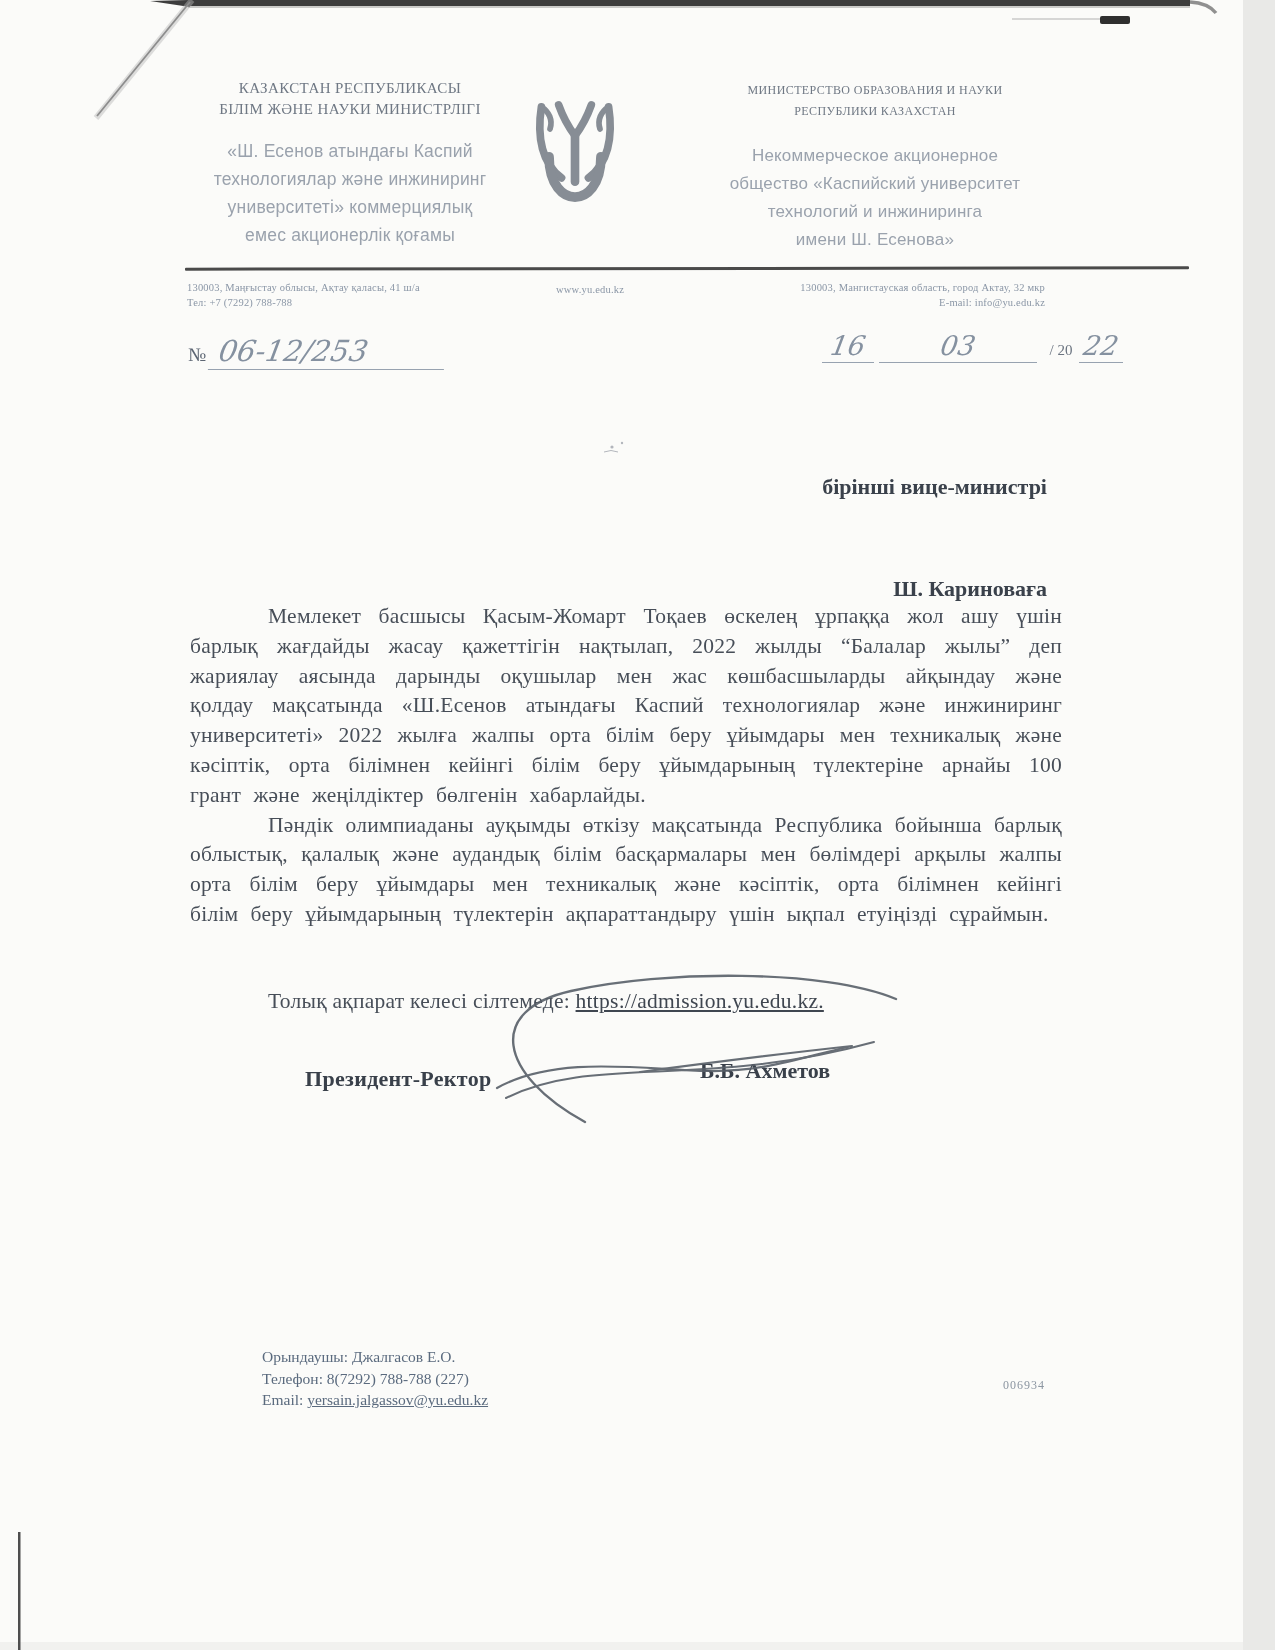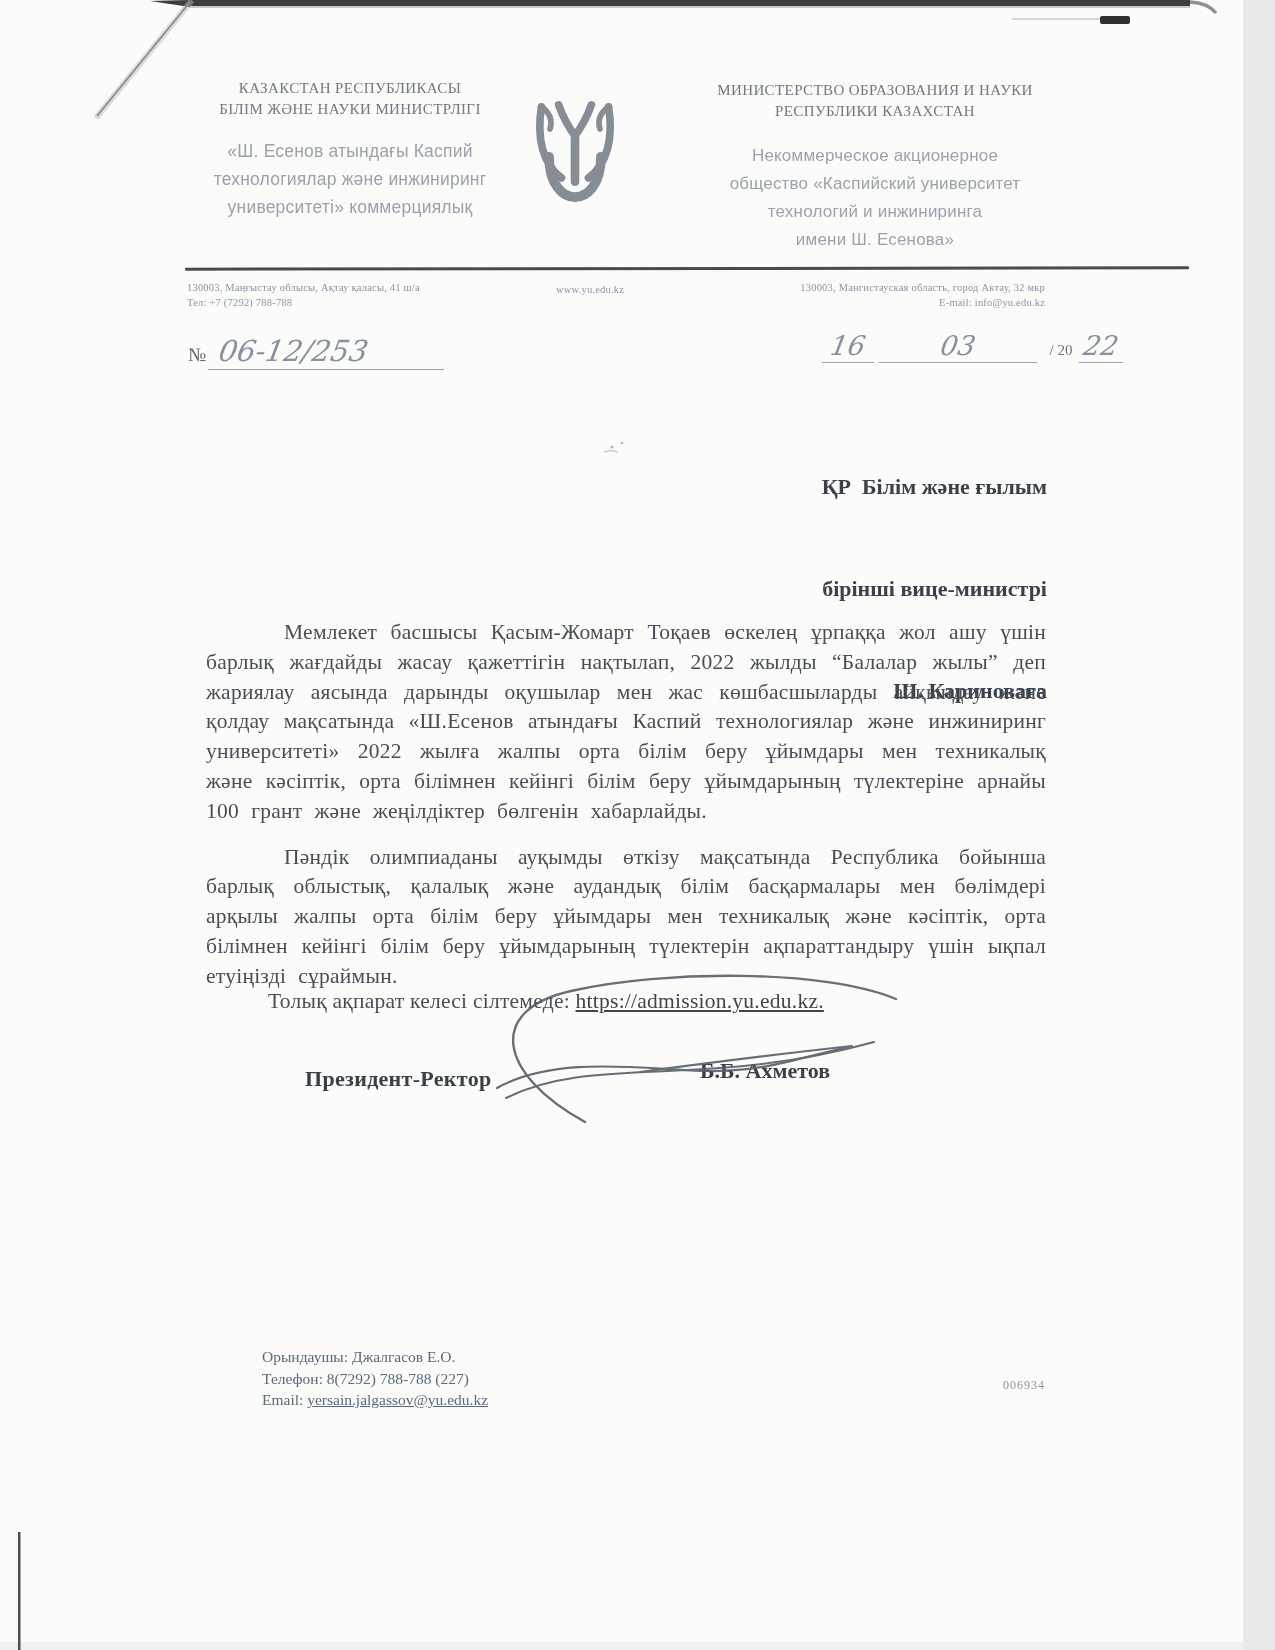--- a/index.html
+++ b/index.html
@@ -2,21 +2,21 @@
 <html><head>
 <meta charset="utf-8">
 <style>
   html,body{margin:0;padding:0;background:#e9e9e7;}
   .page{position:relative;width:1243px;height:1650px;background:#fbfbf9;overflow:hidden;
         font-family:"Liberation Serif","DejaVu Serif",serif;color:#454c55;}
   
   .lh-left{position:absolute;left:183px;top:78px;width:334px;text-align:center;}
   .lh-right{position:absolute;left:693px;top:80px;width:364px;text-align:center;}
   .lh-min div{font-size:15px;line-height:21px;color:#6f7884;letter-spacing:.4px;}
-  .lh-right .lh-min div{font-size:15px;}
+  .lh-right .lh-min div{font-size:12px;}
   .lh-org{margin-top:17px;font-family:"Liberation Sans","DejaVu Sans",sans-serif;}
   .lh-org div{font-size:17.5px;line-height:28px;color:#9aa2ad;letter-spacing:.2px;}
   .lh-right .lh-org{margin-top:20px;}
   .lh-right .lh-org div{font-size:17px;}
   .logo{position:absolute;left:527px;top:92px;width:96px;height:118px;}
   .rule{position:absolute;left:185px;top:267px;width:1004px;height:3px;background:#4a4a4a;
         transform:rotate(-0.08deg);border-radius:1px;}
   
   .contact{position:absolute;font-size:10.5px;line-height:14.5px;color:#8a96a6;letter-spacing:.2px;}
   .c-left{left:187px;top:281px;}
@@ -35,21 +35,21 @@
   .cell.year{width:44px;}
   .printed-year{display:inline-block;margin:0 2px 0 8px;font-size:15px;color:#6b7480;}
   
   .addressee{position:absolute;left:735px;top:402px;width:312px;text-align:right;
              font-weight:bold;font-size:22px;line-height:34px;color:#3a414b;white-space:pre-wrap;}
   .salutation{position:absolute;left:190px;top:528px;width:872px;text-align:center;
               font-weight:bold;font-size:23px;color:#3a414b;letter-spacing:.3px;}
   
   .bodytext{position:absolute;left:190px;top:602px;width:872px;text-align:justify;
             font-size:21.5px;line-height:29.8px;word-spacing:6.5px;letter-spacing:.25px;color:#474e58;}
-  .bodytext p{margin:16px;text-indent:78px;}
+  .bodytext p{margin:0;text-indent:78px;}
   .p3{position:absolute;left:190px;top:989px;width:872px;font-size:21.5px;letter-spacing:.25px;
       color:#474e58;text-indent:78px;}
   .p3 a{color:#3f4650;cursor:pointer;}
   
   .sig-title{position:absolute;left:305px;top:1066px;font-weight:bold;font-size:22px;
              color:#39404a;letter-spacing:.3px;}
   .sig-name{position:absolute;left:700px;top:1058px;font-weight:bold;font-size:22px;color:#39404a;}
   
   .executor{position:absolute;left:262px;top:1346px;font-size:15.5px;line-height:21.5px;color:#5a6a7e;}
   .executor .email{text-decoration:underline;cursor:pointer;}
@@ -64,20 +64,21 @@
 
   <div class="lh-left">
     <div class="lh-min">
       <div>КАЗАКСТАН РЕСПУБЛИКАСЫ</div>
       <div>БІЛІМ ЖӘНЕ НАУКИ МИНИСТРЛІГІ</div>
     </div>
     <div class="lh-org">
       <div>«Ш. Есенов атындағы Каспий</div>
       <div>технологиялар және инжиниринг</div>
       <div>университеті» коммерциялық</div>
+      <div>емес акционерлік қоғамы</div>
     </div>
   </div>
 
   <svg class="logo" viewBox="0 0 100 112">
     <g fill="none" stroke="#878d95" stroke-linecap="round">
       <path stroke-width="8" d="M15,10 C10,42 16,70 36,84"></path>
       <path stroke-width="8" d="M85,10 C90,42 84,70 64,84"></path>
       <path stroke-width="6" d="M15,10 C23,15 27,24 24,33"></path>
       <path stroke-width="6" d="M85,10 C77,15 73,24 76,33"></path>
       <path stroke-width="10" d="M23,62 C23,92 38,104 50,104 C62,104 77,92 77,62"></path>
@@ -116,21 +117,20 @@
     <span class="hw val">06-12/253</span>
   </div>
   <div class="dateline">
     <span class="cell day"><span class="hw">16</span></span>
     <span class="cell month"><span class="hw">03</span></span>
     <span class="printed-year">/ 20</span>
     <span class="cell year"><span class="hw">22</span></span>
   </div>
 
   <div class="addressee">
-    <div>ҚР  Білім және ғылым</div>
     <div>бірінші вице-министрі</div>
     <div>Ш. Кариноваға</div>
   </div>
 
 
   <div class="bodytext">
     <p>Мемлекет басшысы Қасым-Жомарт Тоқаев өскелең ұрпаққа жол ашу үшін барлық жағдайды жасау қажеттігін нақтылап, 2022 жылды “Балалар жылы” деп жариялау аясында дарынды оқушылар мен жас көшбасшыларды айқындау және қолдау мақсатында «Ш.Есенов атындағы Каспий технологиялар және инжиниринг университеті» 2022 жылға жалпы орта білім беру ұйымдары мен техникалық және кәсіптік, орта білімнен кейінгі білім беру ұйымдарының түлектеріне арнайы 100 грант және жеңілдіктер бөлгенін хабарлайды.</p>
     <p>Пәндік олимпиаданы ауқымды өткізу мақсатында Республика бойынша барлық облыстық, қалалық және аудандық білім басқармалары мен бөлімдері арқылы жалпы орта білім беру ұйымдары мен техникалық және кәсіптік, орта білімнен кейінгі білім беру ұйымдарының түлектерін ақпараттандыру үшін ықпал етуіңізді сұраймын.</p>
   </div>
   <div class="p3">

